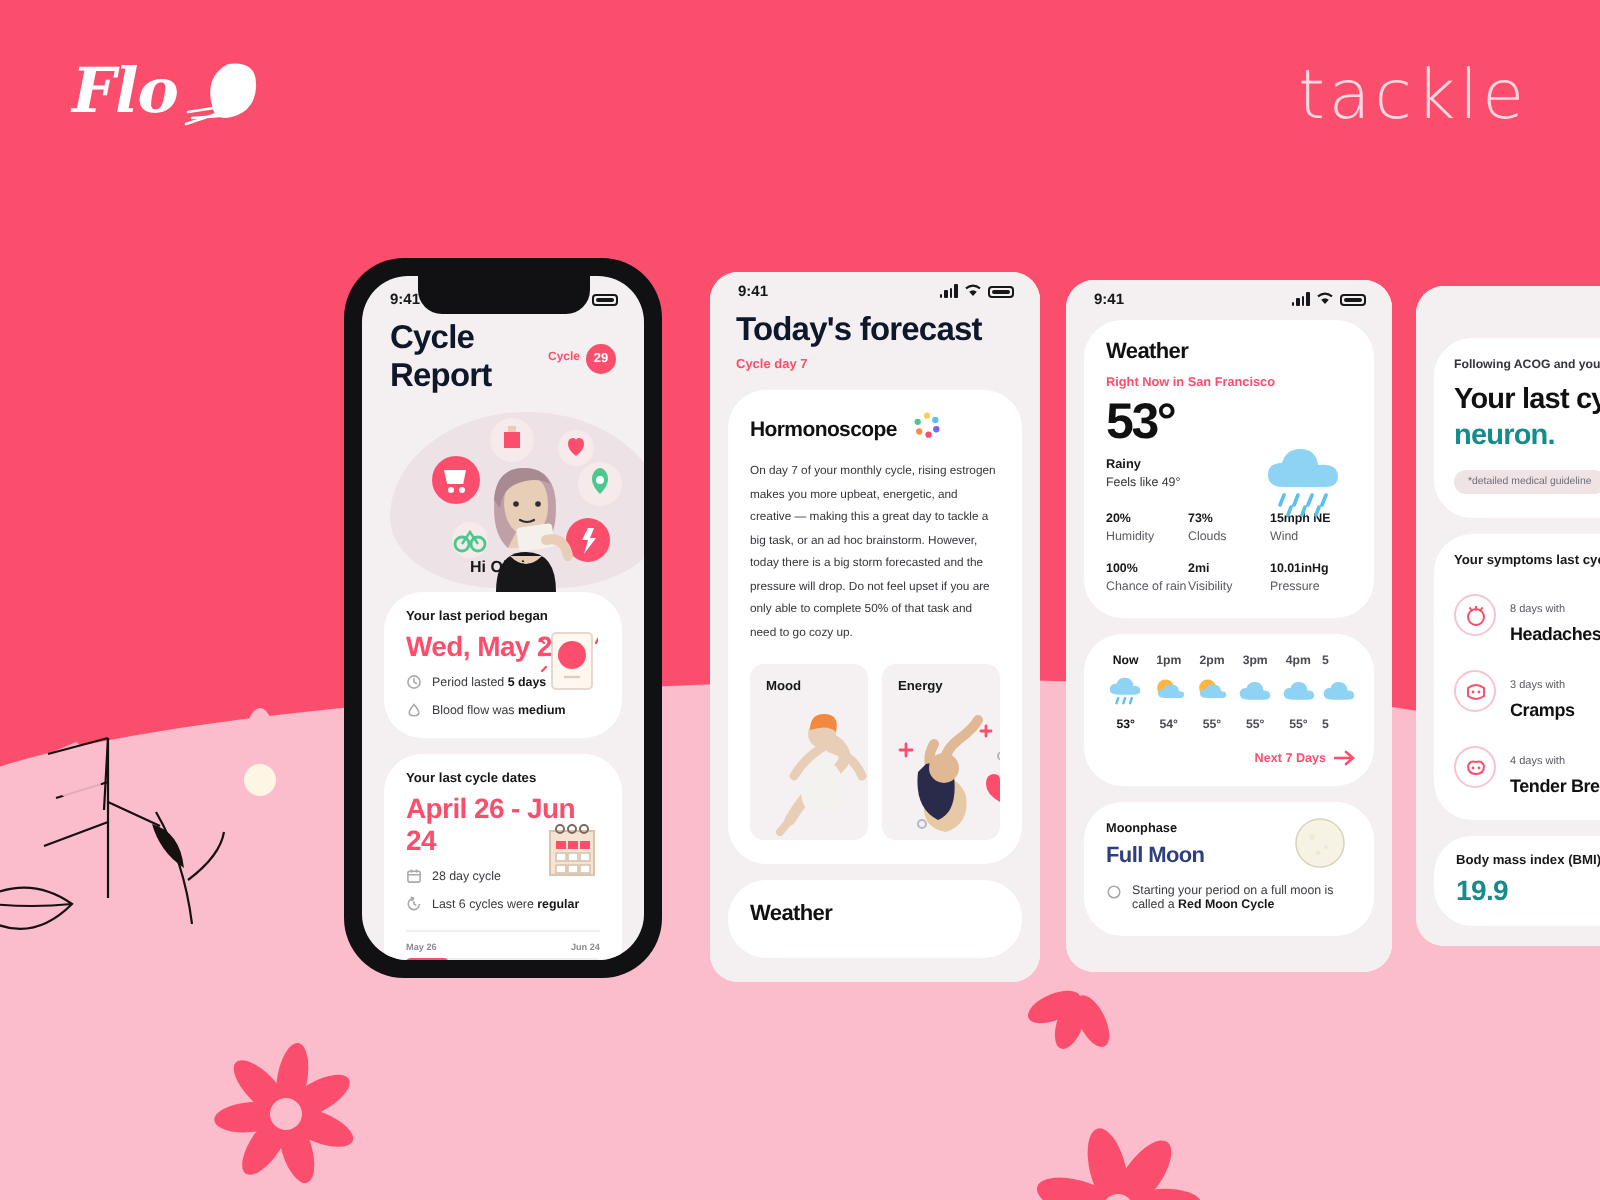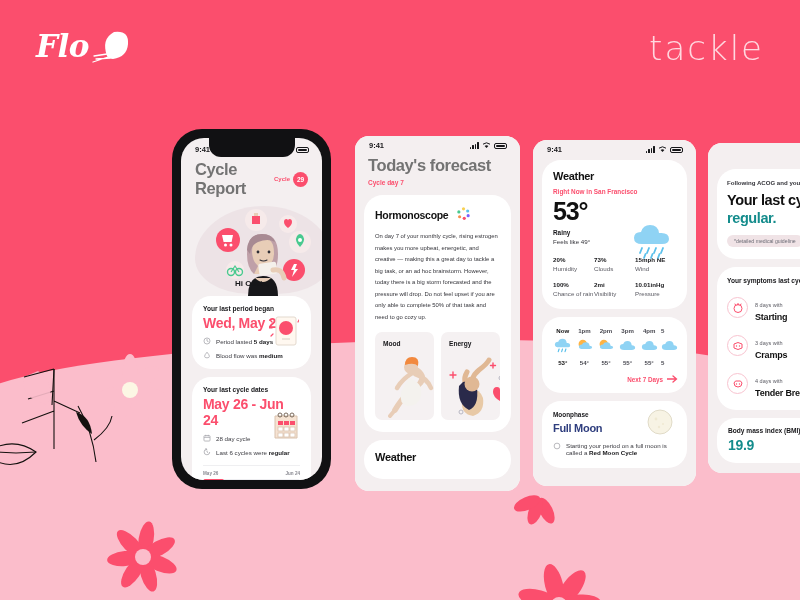--- a/index.html
+++ b/index.html
@@ -72,21 +72,21 @@
     padding: 7px 13px 2px 14px; font-size: 7.5px; font-weight: bold; color: #17171a; z-index: 5;
   }
   .sb-icons { display: flex; align-items: flex-end; gap: 3px; }
   .bars { display: flex; align-items: flex-end; gap: 1px; height: 7px; }
   .bars i { display: block; width: 1.6px; background: #17171a; border-radius: .5px; }
   .batt { width: 13px; height: 6.5px; border: 1px solid #17171a; border-radius: 2px; position: relative; }
   .batt::after { content: ""; position: absolute; inset: 1px; background: #17171a; border-radius: 1px; }
 
   
   .s1-head { display: flex; align-items: center; justify-content: space-between; padding: 4px 14px 0 14px; }
-  .title-xl { font-size: 16.5px; font-weight: bold; color: #737373; letter-spacing: -0.4px; }
+  .title-xl { font-size: 16.5px; font-weight: bold; color: #0f172a; letter-spacing: -0.4px; }
   .cycle-badge { display: flex; align-items: center; gap: 3px; }
   .cycle-badge .lbl { font-size: 6px; font-weight: bold; color: #FB4E6D; }
   .cycle-badge .num {
     width: 15px; height: 15px; border-radius: 50%; background: #FB4E6D; color: #fff;
     font-size: 6.5px; font-weight: bold; display: flex; align-items: center; justify-content: center;
   }
   .hero {
     position: relative; height: 96px; margin-top: 2px;
   }
   .hero-blob {
@@ -233,37 +233,37 @@
   </div>
   <div class="neuron-logo">tackle</div>
 
   <div class="phone flat" style="left:708px; top:143px; width:160px; height:330px; background:#fff;">
     <div class="screen" style="background:#F4EFF0;">
       <div style="height:26px;"></div>
       <div class="card" style="margin:0 9px 8px 9px; padding:10px 10px 12px 10px;">
         <div class="s4-pre">Following ACOG and your i</div>
         <div class="s4-h">
           <span>Your last cycl</span><br>
-          <span class="teal">regular.</span>
+          <span class="teal">neuron.</span>
         </div>
         <span class="pill">*detailed medical guideline</span>
         
       </div>
       <div class="card" style="margin:0 9px 8px 9px; padding:10px 10px 12px 10px;">
         <div class="card-label">Your symptoms last cycle</div>
         <div class="sym-row">
           <span class="sym-ic">
             <svg width="12" height="12" viewBox="0 0 12 12">
                 <circle cx="6" cy="6.5" r="4" fill="none" stroke="#FB4E6D" stroke-width="1"></circle>
                 <path d="M3 2 L3.8 3.4 M6 1.4 L6 3 M9 2 L8.2 3.4" stroke="#FB4E6D" stroke-width="1" stroke-linecap="round"></path>
               </svg>
           </span>
           <span>
             <span class="sym-days">8 days with</span>
-            <div class="sym-name">Starting</div>
+            <div class="sym-name">Headaches</div>
           </span>
         </div>
         <div class="sym-row">
           <span class="sym-ic">
             <svg width="12" height="12" viewBox="0 0 12 12">
                 <path d="M2 4 Q6 1 10 4 L10 8 Q6 11 2 8 Z" fill="none" stroke="#FB4E6D" stroke-width="1"></path>
                 <circle cx="4.5" cy="6" r=".7" fill="#FB4E6D"></circle>
                 <circle cx="7.5" cy="6" r=".7" fill="#FB4E6D"></circle>
               </svg>
           </span>
@@ -604,21 +604,21 @@
             <rect x="7" y="3" width="20" height="28" rx="2" fill="#FFF8F0" stroke="#E3D9CE" stroke-width="1"></rect>
             <circle cx="17" cy="14" r="7" fill="#FB4E6D"></circle>
             <path d="M13 25 h8" stroke="#D8CEC2" stroke-width="1.2"></path>
             <path d="M3 8 L1 6 M3 14 L0.5 14 M4 20 L2 22 M29 8 L30 6" stroke="#FB4E6D" stroke-width="1.2" stroke-linecap="round"></path>
           </svg>
         </span>
       </div>
 
       <div class="card">
         <div class="card-label">Your last cycle dates</div>
-        <div class="card-big">May 26 - Jun 24</div>
+        <div class="card-big">April 26 - Jun 24</div>
         <div class="row-item">
           <svg class="mini-ico" viewBox="0 0 10 10">
               <rect x="1.2" y="2" width="7.6" height="6.8" rx="1" fill="none" stroke="#8b8b93" stroke-width="1"></rect>
               <path d="M1.2 4.2 h7.6 M3.4 1 v2 M6.6 1 v2" stroke="#8b8b93" stroke-width="1"></path>
             </svg>
           <span><span>28 day cycle</span><b></b></span>
         </div>
         <div class="row-item">
           <svg class="mini-ico" viewBox="0 0 10 10">
               <path d="M8.4 5 A3.5 3.5 0 1 1 5 1.5" fill="none" stroke="#8b8b93" stroke-width="1"></path>

